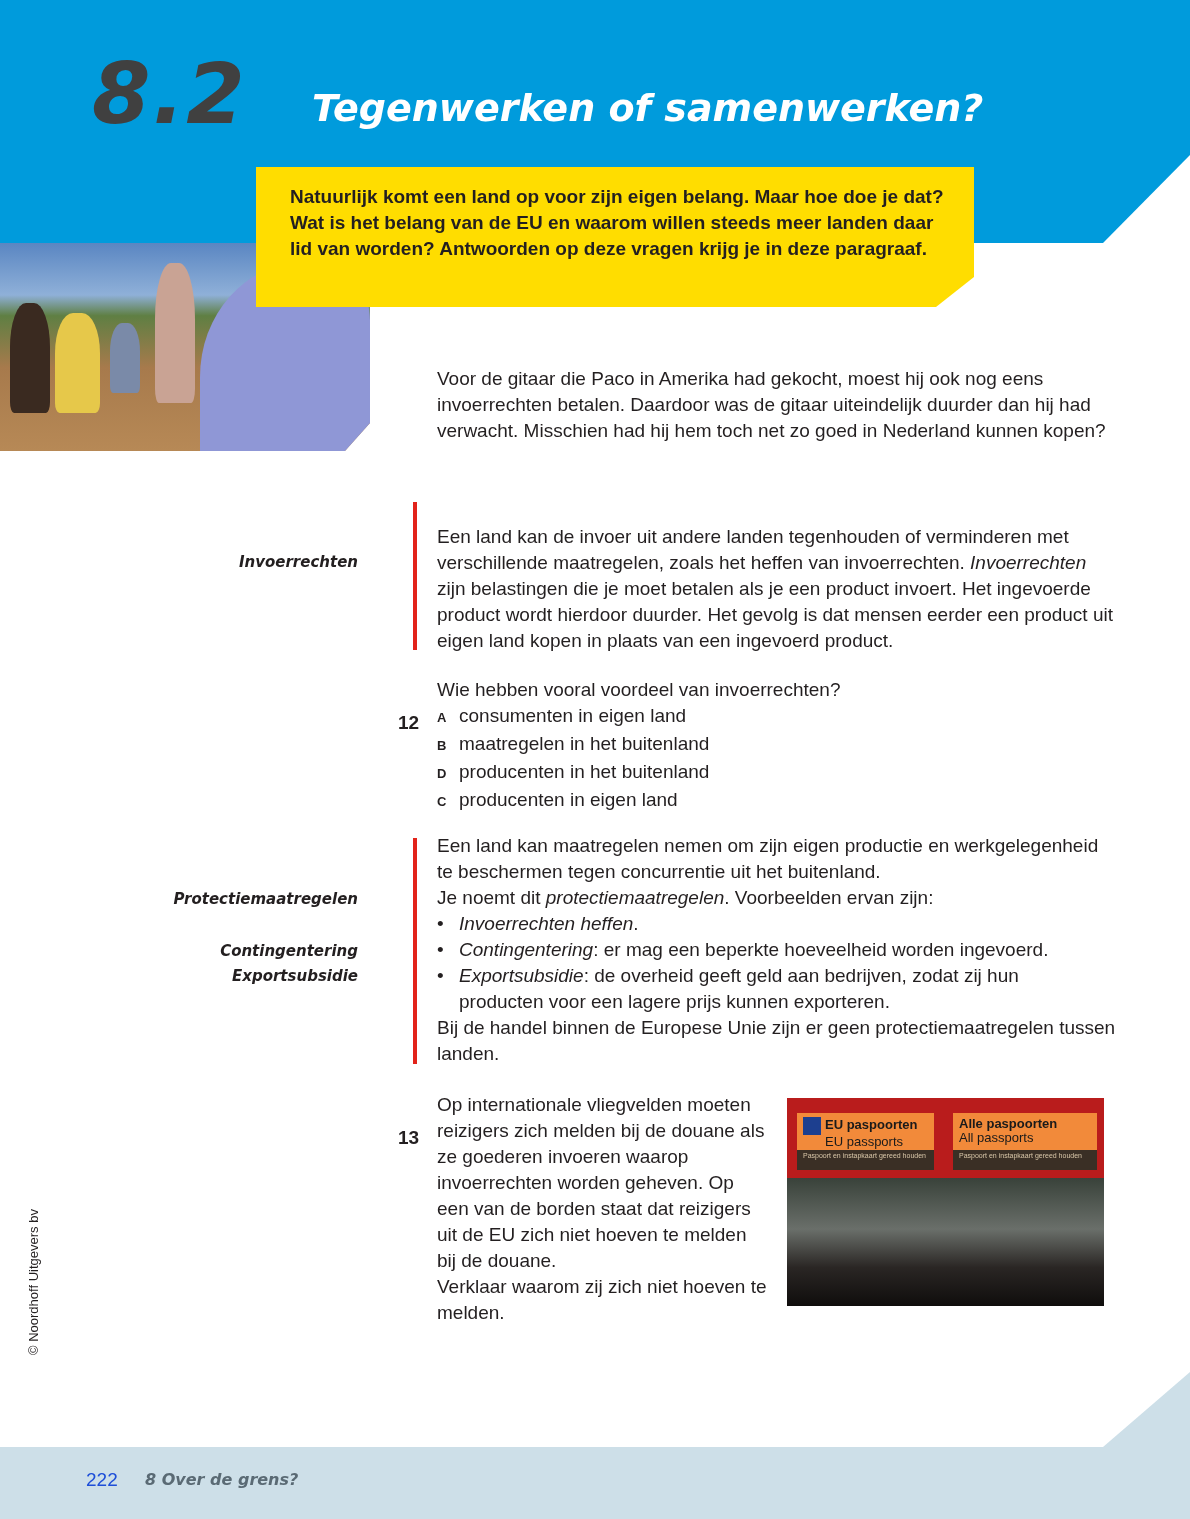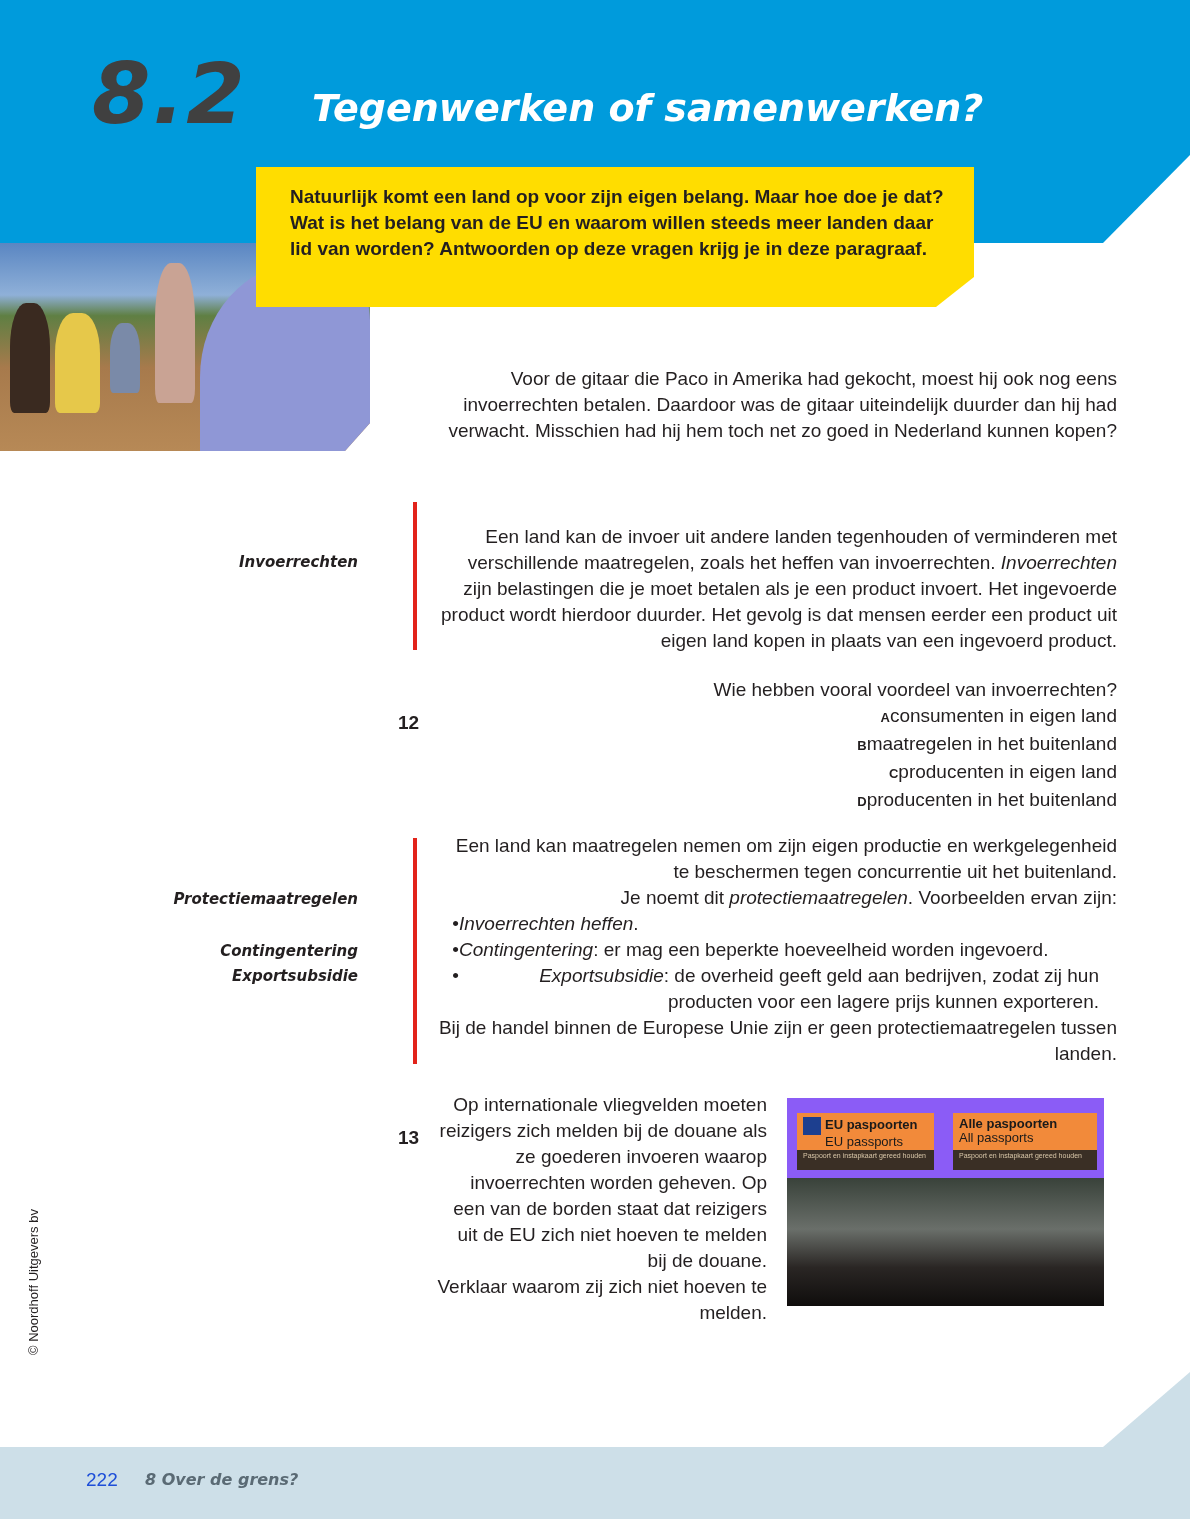--- a/index.html
+++ b/index.html
@@ -12,28 +12,28 @@
   .chapter-title { position:absolute; left:312px; top:88px; font-size:38px; font-weight:bold; font-style:italic;
                    color:#fff; font-family:"DejaVu Sans", sans-serif; line-height:1.1; }
   .photo-kids { position:absolute; left:0; top:243px; width:370px; height:208px; overflow:hidden;
                 clip-path:polygon(0 0,370px 0,370px 180px,345px 208px,0 208px);
                 background:linear-gradient(180deg,#5a86c2 0%,#8fb0d8 25%,#5f7f43 35%,#a77a4c 60%,#b78956 100%); }
   .photo-kids .person { position:absolute; border-radius:40% 40% 10% 10%; }
   .yellow-box { position:absolute; left:256px; top:167px; width:718px; height:140px; background:#ffdd00;
                 clip-path:polygon(0 0,718px 0,718px 110px,680px 140px,0 140px); }
   .yellow-text { position:absolute; left:290px; top:184px; width:670px; font-size:19px; font-weight:bold;
                  line-height:26px; color:#231f20; }
-  .body-text { position:absolute; left:437px; font-size:19px; line-height:26px; color:#231f20; width:680px;text-align:right; }
+  .body-text { position:absolute; left:437px; font-size:19px; line-height:26px; color:#231f20; width:680px; }
   .bar-mark { position:absolute; left:413px; width:4px; background:#e2231a; }
   .margin-term { position:absolute; right:832px; font-size:15px; font-weight:bold; font-style:italic;
                  font-family:"DejaVu Sans", sans-serif; color:#231f20; text-align:right; white-space:nowrap; }
   .q-num { position:absolute; left:398px; font-size:19px; font-weight:bold; color:#231f20;margin-top:35px; }
   .opt-letter { display:inline-block; width:22px; font-size:13px; font-weight:bold; }
   .bullet { display:inline-block; width:22px; }
-  .photo-airport { position:absolute; left:787px; top:1098px; width:317px; height:208px; background:#8b5cf6; overflow:hidden; }
+  .photo-airport { position:absolute; left:787px; top:1098px; width:317px; height:208px; background:#b91c1c; overflow:hidden; }
   .sign { position:absolute; top:15px; height:50px; background:#f28a3a; color:#1a1a1a; font-size:13px; font-weight:bold; padding:4px 6px; box-sizing:border-box; line-height:14px; }
   .sign-sub { position:absolute; top:52px; height:20px; background:#3a2f25; color:#d8c6a8; font-size:7px; padding:2px 6px; box-sizing:border-box; }
   .footer { position:absolute; left:0; top:1447px; width:1190px; height:72px; background:#cddfe8; }
   .footer-wedge { position:absolute; left:1103px; top:1372px; width:87px; height:75px; background:#cddfe8;
                   clip-path:polygon(87px 0,87px 75px,0 75px); }
   .page-num { position:absolute; left:86px; top:1469px; font-size:19px; color:#1d4ed8; }
   .footer-chapter { position:absolute; left:145px; top:1470px; font-size:16px; font-style:italic; font-weight:bold;
                     color:#5a6a74; font-family:"DejaVu Sans", sans-serif; }
   .copyright { position:absolute; left:26px; top:1355px; transform:rotate(-90deg); transform-origin:0 0;
                font-size:13px; color:#231f20; white-space:nowrap; }
@@ -63,22 +63,22 @@
 <div class="body-text" style="top:524px;">
   <span>Een land kan de invoer uit andere landen tegenhouden of verminderen met verschillende maatregelen, zoals het heffen van invoerrechten.</span>
   <i>Invoerrechten</i><span> zijn belastingen die je moet betalen als je een product invoert. Het ingevoerde product wordt hierdoor duurder. Het gevolg is dat mensen eerder een product uit eigen land kopen in plaats van een ingevoerd product.</span>
 </div>
 
 <div class="q-num" style="top:677px;">12</div>
 <div class="body-text" style="top:677px;">
   <div>Wie hebben vooral voordeel van invoerrechten?</div>
   <div><span class="opt-letter">A</span><span>consumenten in eigen land</span></div>
   <div><span class="opt-letter">B</span><span>maatregelen in het buitenland</span></div>
+  <div><span class="opt-letter">D</span><span>producenten in het buitenland</span></div>
   <div><span class="opt-letter">C</span><span>producenten in eigen land</span></div>
-  <div><span class="opt-letter">D</span><span>producenten in het buitenland</span></div>
 </div>
 
 <div class="bar-mark" style="top:838px;height:226px;"></div>
 <div class="margin-term" style="top:890px;">Protectiemaatregelen</div>
 <div class="margin-term" style="top:942px;">Contingentering</div>
 <div class="margin-term" style="top:967px;">Exportsubsidie</div>
 <div class="body-text" style="top:833px;">
   <div>Een land kan maatregelen nemen om zijn eigen productie en werkgelegenheid te beschermen tegen concurrentie uit het buitenland.</div>
   <div><span>Je noemt dit </span><i>protectiemaatregelen</i><span>. Voorbeelden ervan zijn:</span></div>
   <div style="display:flex;">

